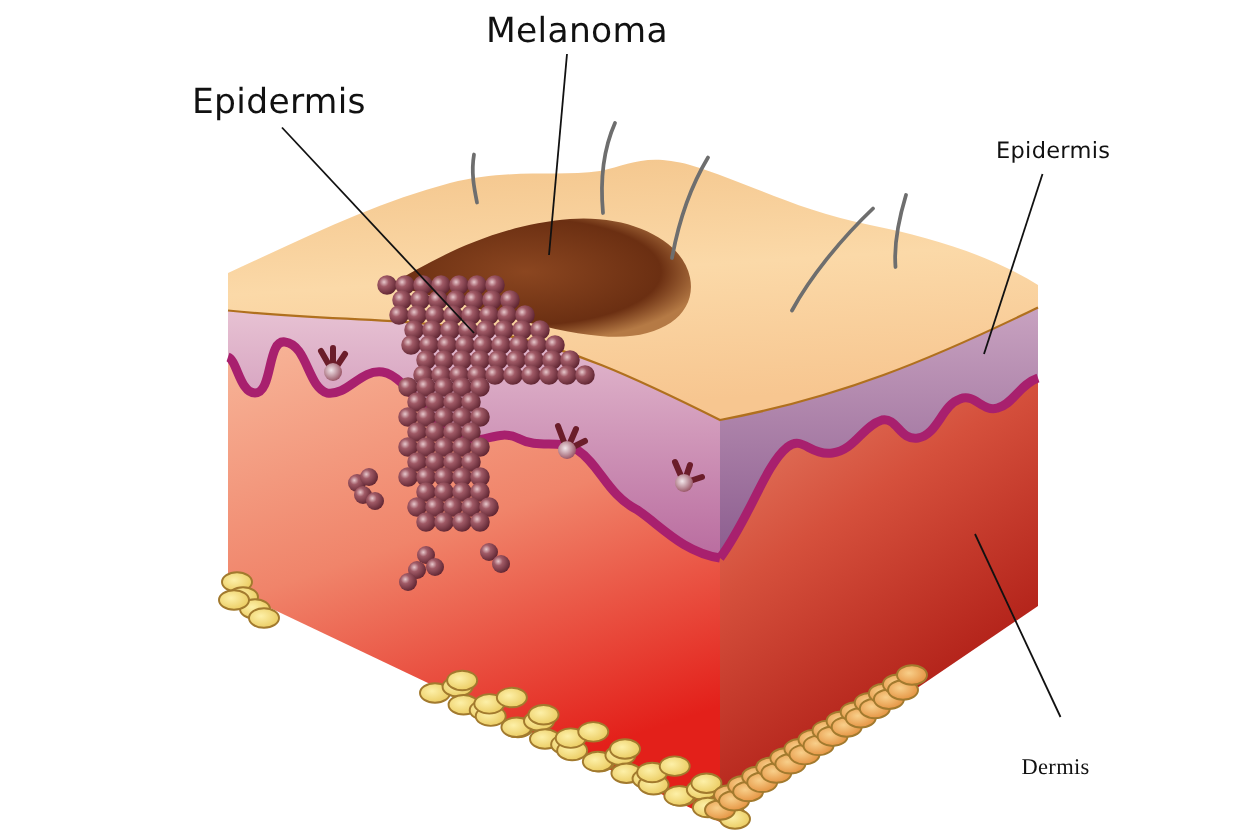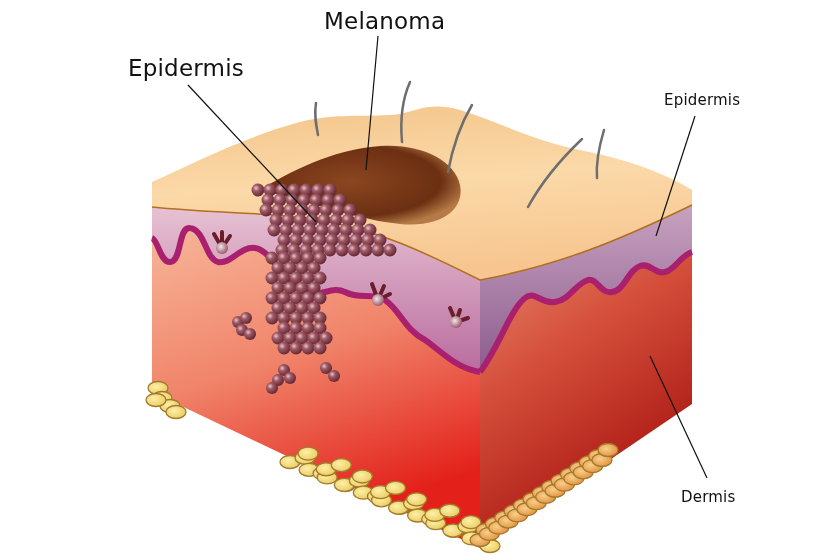--- a/index.html
+++ b/index.html
@@ -310,13 +310,13 @@
     <line x1="378" y1="36" x2="366" y2="170"></line>
     <line x1="188" y1="85" x2="316" y2="222"></line>
     <line x1="695" y1="116" x2="656" y2="236"></line>
     <line x1="650" y1="356" x2="707" y2="478"></line>
   </g>
 </svg>
 
 <div class="label label-lg" style="left:324px; top:8px;">Melanoma</div>
 <div class="label label-lg" style="left:128px; top:55px;">Epidermis</div>
 <div class="label label-sm" style="left:664px; top:91px;">Epidermis</div>
-<div class="label label-sm" style="left:681px; top:488px;">Dermis</div>
+<div class="label label-sm" style="left:681px; top:504px;font-family:Liberation Serif, serif;">Dermis</div>
 
 </body></html>

